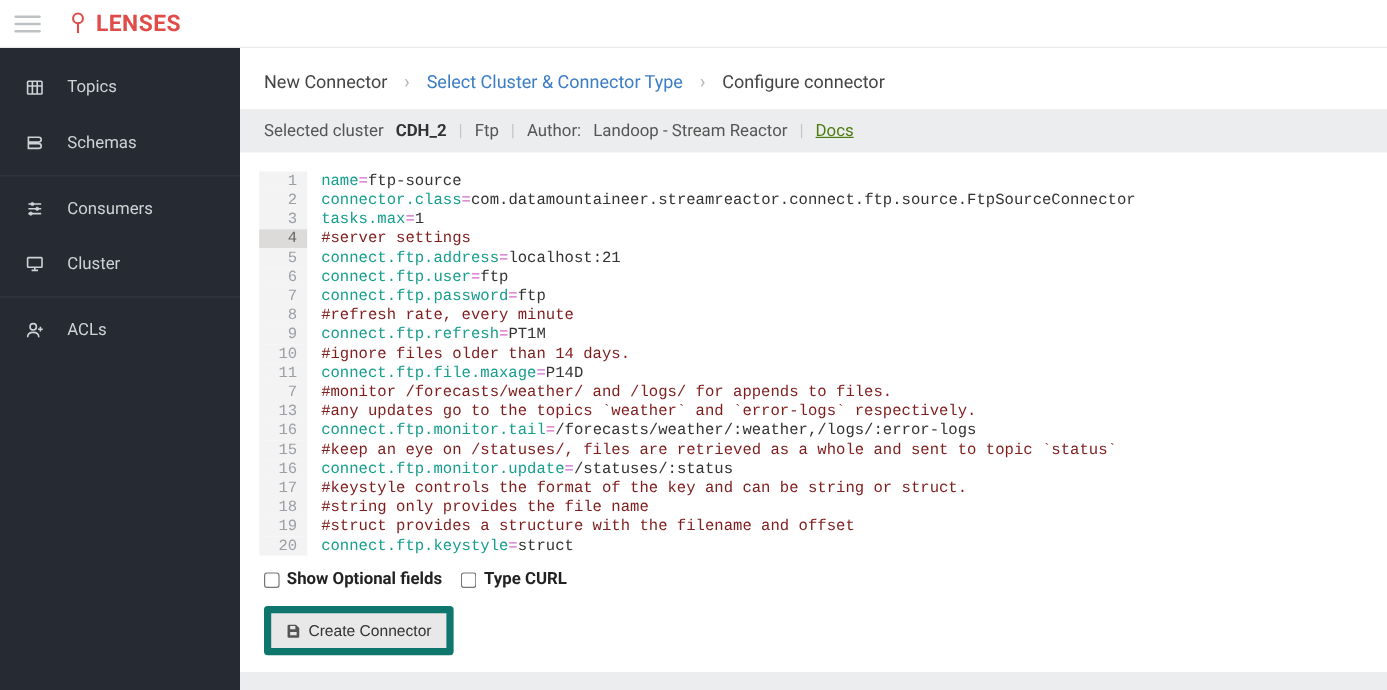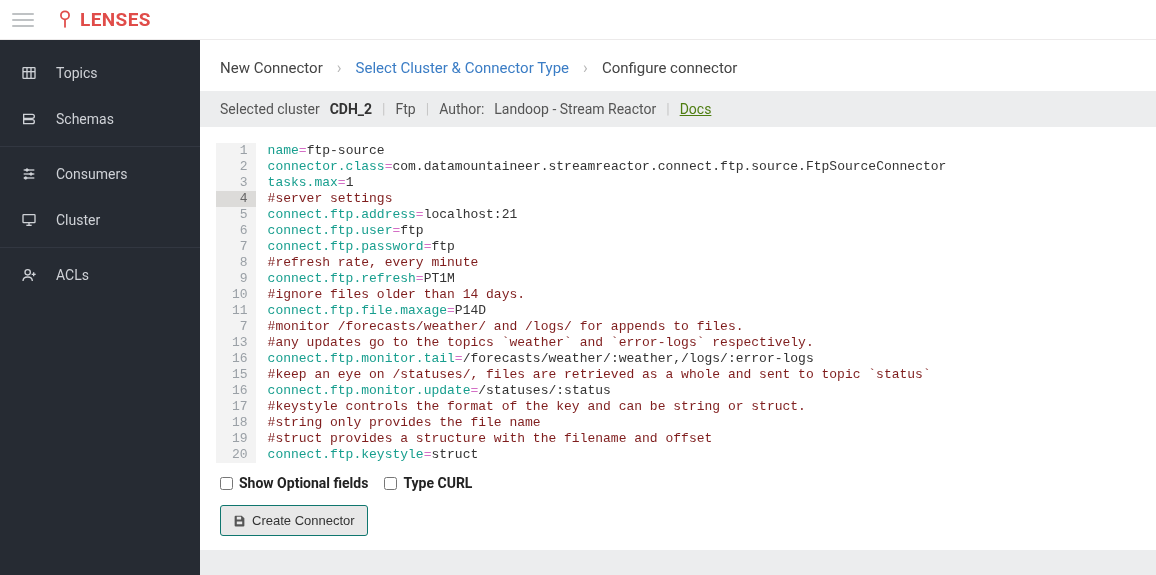--- a/index.html
+++ b/index.html
@@ -32,21 +32,21 @@
   .gutter .ln.active { background: #dcdbd9; color: #666; }
   .code { font-family: SFMono-Regular, Consolas, "Liberation Mono", Menlo, monospace; font-size: 13px; line-height: 16px; white-space: pre; padding-left: 12px; flex: 1; overflow-x: auto; }
   .tok-key { color: #179e8e; }
   .tok-eq { color: #d46fc6; }
   .tok-val { color: #333; }
   .tok-comment { color: #7f1d1d; }
   .controls { padding: 6px 20px 14px; background: #fff; display: flex; align-items: center; gap: 16px; font-weight: 700; color: #222; }
   .controls label { display: flex; align-items: center; gap: 6px; font-weight: 700; cursor: pointer; justify-content: space-between; }
   .controls input[type="checkbox"] { width: 13px; height: 13px; accent-color: #555; }
   .action-row { padding: 0 20px 14px; }
-  .create-btn { background: #e8e8e8; border: 1px solid #0f766e; border-radius: 3px; padding: 7px 12px; font-size: 13px; color: #333; cursor: pointer; display: inline-flex; align-items: center; gap: 6px; }
+  .create-btn { background: #e8e8e8; border: 6px solid #0f766e; border-radius: 3px; padding: 7px 12px; font-size: 13px; color: #333; cursor: pointer; display: inline-flex; align-items: center; gap: 6px; }
   .footer-space { flex: 1; background: #ecedee; }
 </style>
 </head>
 <body>
 
 <div class="topbar">
   <div class="hamburger">
     <span></span>
       <span></span>
       <span></span>

